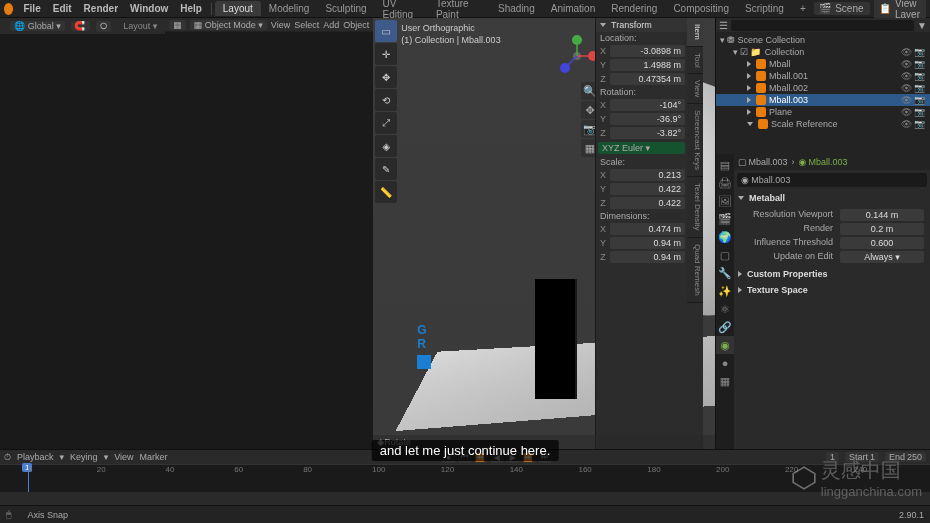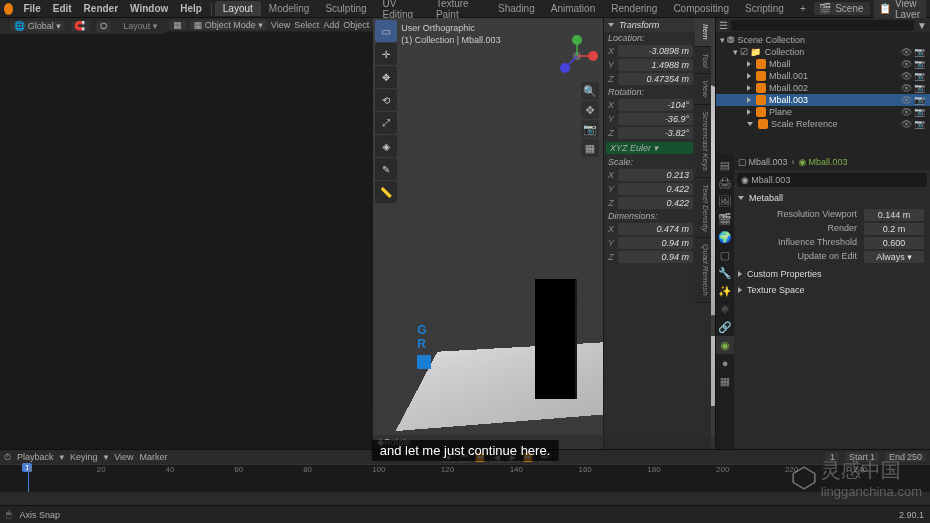--- a/index.html
+++ b/index.html
@@ -38,21 +38,21 @@
 .left-toolbar { position: absolute; top: 2px; left: 2px; width: 22px; display: flex; flex-direction: column; gap: 1px; }
 .left-toolbar .tool { width: 22px; height: 22px; background: #2a2a2a; border-radius: 2px; display: flex; align-items: center; justify-content: center; color: #ccc; }
 .left-toolbar .tool.active { background: #3d5a8a; }
 
 
 .nav-gizmo { position: absolute; top: 16px; right: 116px; width: 44px; height: 44px; }
 .nav-icons { position: absolute; top: 64px; right: 116px; display: flex; flex-direction: column; gap: 1px; }
 .nav-icons .nav-btn { width: 18px; height: 18px; background: #2a2a2a99; border-radius: 2px; display: flex; align-items: center; justify-content: center; font-size: 11px; }
 
 
-.n-panel { position: absolute; top: 0; right: 4px; width: 108px; height: 100%; background: #2c2c2c; border-left: 1px solid #1a1a1a; font-size: 9px; font-style: italic; }
+.n-panel { position: absolute; top: 0; right: 12px; width: 108px; height: 100%; background: #2c2c2c; border-left: 1px solid #1a1a1a; font-size: 9px; }
 .n-panel .section-header { background: #333; padding: 2px 4px; color: #ddd; display: flex; align-items: center; gap: 3px; }
 .n-panel .field-row { display: flex; align-items: center; padding: 1px 2px; gap: 2px; }
 .n-panel .field-label { width: 10px; color: #888; text-align: center; }
 .n-panel .field-val { flex: 1; background: #3a3a3a; padding: 1px 4px; text-align: right; border-radius: 2px; color: #ddd; }
 .n-panel .sub-label { padding: 1px 4px; color: #aaa; }
 .n-panel .dropdown-full { margin: 2px; background: #14532d; padding: 1px 4px; border-radius: 2px; }
 .n-tabs { position: absolute; right: 0; top: 0; width: 16px; display: flex; flex-direction: column; }
 .n-tab { writing-mode: vertical-rl; padding: 6px 1px; font-size: 8px; background: #2a2a2a; color: #888; border-bottom: 1px solid #1a1a1a; text-align: center; }
 .n-tab.active { background: #3a3a3a; color: #ddd; }
 
@@ -91,24 +91,24 @@
 
 .properties { flex: 1; display: flex; }
 .prop-tabs { width: 18px; background: #1e1e1e; display: flex; flex-direction: column; padding-top: 2px; }
 .prop-tab { width: 18px; height: 18px; display: flex; align-items: center; justify-content: center; color: #888; font-size: 11px; }
 .prop-tab.active { background: #333; color: #7db04a; }
 .prop-body { flex: 1; background: #2a2a2a; font-size: 9px; overflow: hidden; }
 .prop-path { padding: 3px 4px; display: flex; align-items: center; gap: 4px; background: #232323; }
 .prop-path .crumb { display: flex; align-items: center; gap: 2px; }
 .prop-name-field { margin: 3px; background: #1a1a1a; padding: 2px 4px; border-radius: 2px; }
 .prop-section { padding: 2px 4px; }
-.prop-section-h { padding: 3px 4px; color: #ddd; display: flex; align-items: center; gap: 3px; }
+.prop-section-h { padding: 3px 4px; color: #ddd; display: flex; align-items: center; gap: 3px; font-weight: bold; }
 .prop-row { display: flex; align-items: flex-start; padding: 1px 2px; gap: 3px; }
 .prop-row .pl { flex: 1; text-align: right; color: #aaa; padding-right: 4px; }
-.prop-row .pv { width: 60px; background: #3a3a3a; padding: 1px 4px; text-align: center; border-radius: 2px; color: #ddd; }
+.prop-row .pv { width: 84px; background: #3a3a3a; padding: 1px 4px; text-align: center; border-radius: 2px; color: #ddd; }
 
 
 .timeline-area { height: 56px; background: #232323; border-top: 1px solid #111; }
 .tl-header { height: 14px; background: #2a2a2a; display: flex; align-items: center; padding: 0 4px; gap: 6px; font-size: 9px; }
 .tl-header .spacer { flex: 1; }
 .tl-controls { display: flex; gap: 2px; align-items: center; }
 .tl-btn { width: 14px; height: 12px; background: #333; border-radius: 2px; display: flex; align-items: center; justify-content: center; font-size: 8px; }
 .tl-field { background: #333; padding: 0 4px; border-radius: 2px; display: flex; gap: 2px; }
 .tl-ruler { height: 28px; background: #1a1a1a; position: relative; border-top: 1px solid #333; }
 .tl-tick { position: absolute; top: 0; color: #777; font-size: 8px; }
@@ -451,21 +451,21 @@
       <span class="tl-tick" style="left: 69.6%;">180</span>
       <span class="tl-tick" style="left: 77%;">200</span>
       <span class="tl-tick" style="left: 84.4%;">220</span>
       <span class="tl-tick" style="left: 91.8%;">240</span>
     </div>
   <div style="height:14px;background:#2a2a2a"></div>
 </div>
 
 <div class="status-bar">
   <span>🖱</span>
-  <span style="margin-left:8px">Axis Snap</span>
+  <span style="margin-left:16px">Axis Snap</span>
   <span class="right">2.90.1</span>
 </div>
 
 <div class="subtitle">and let me just continue here.</div>
 
 <div class="watermark">
   <svg width="26" height="26" viewBox="0 0 24 24">
       <path d="M12 2 L22 8 L22 16 L12 22 L2 16 L2 8 Z" fill="none" stroke="#aaa" stroke-width="1.5"></path>
     </svg>
   <div>

